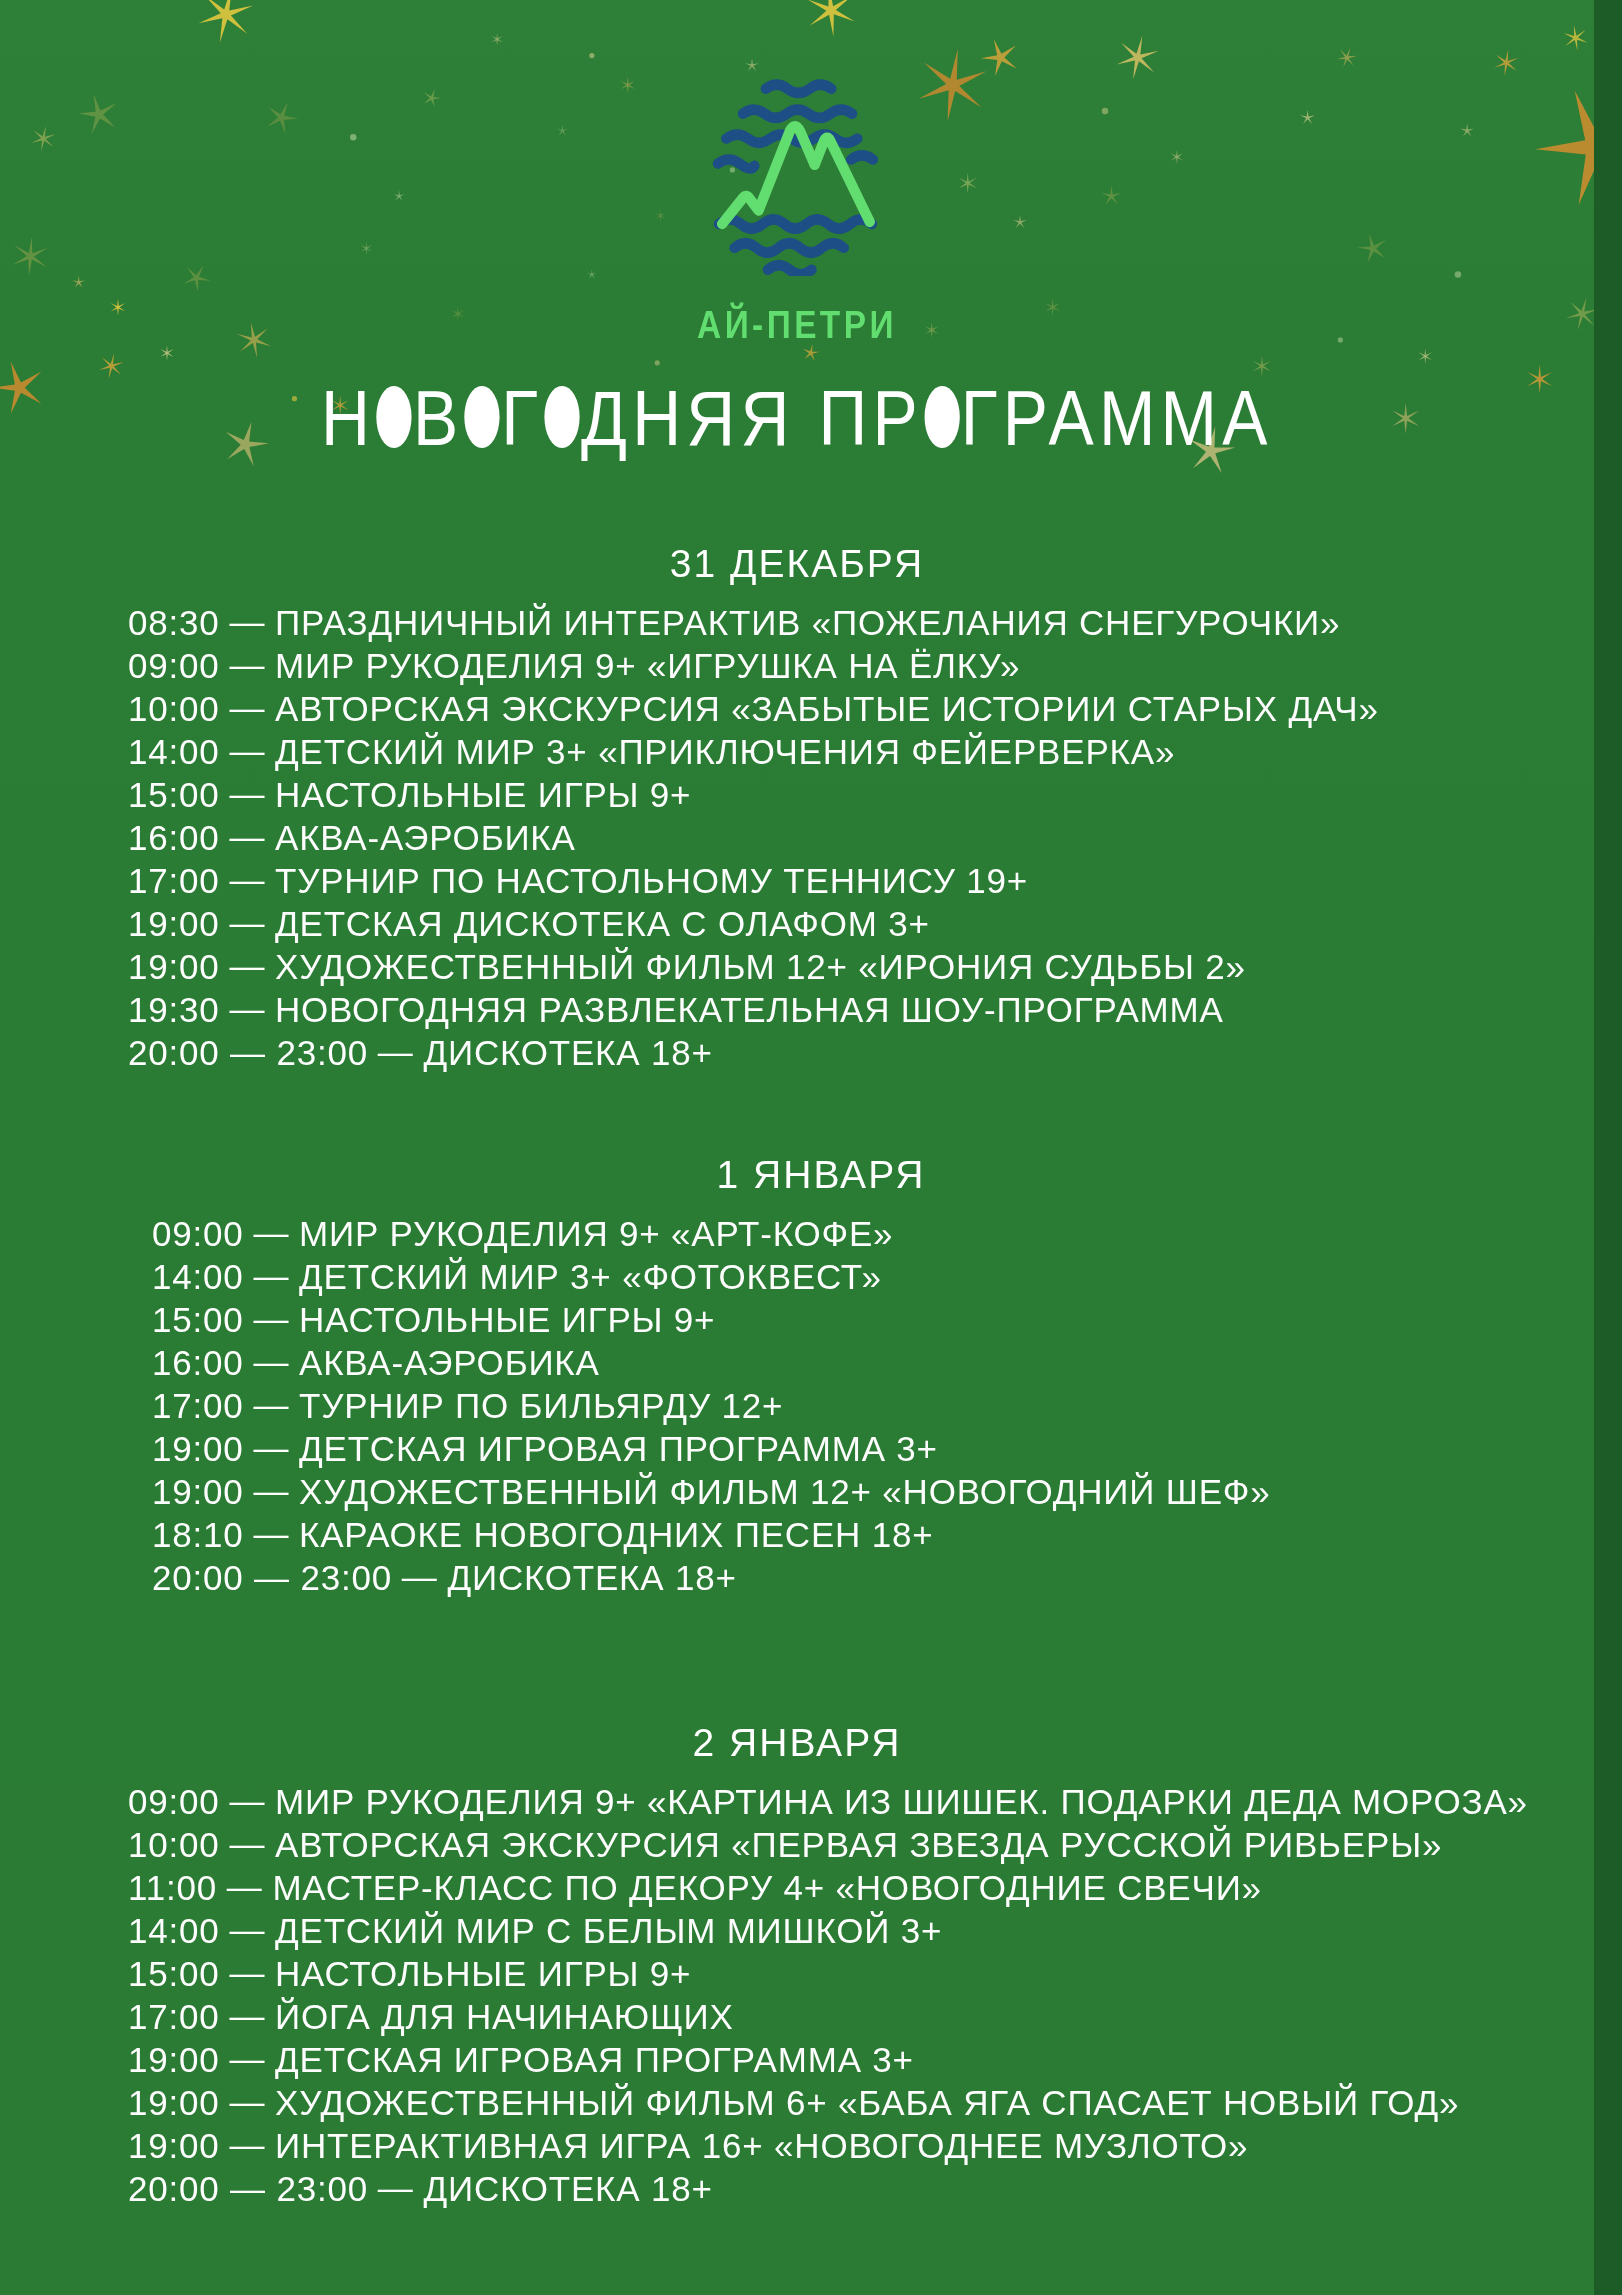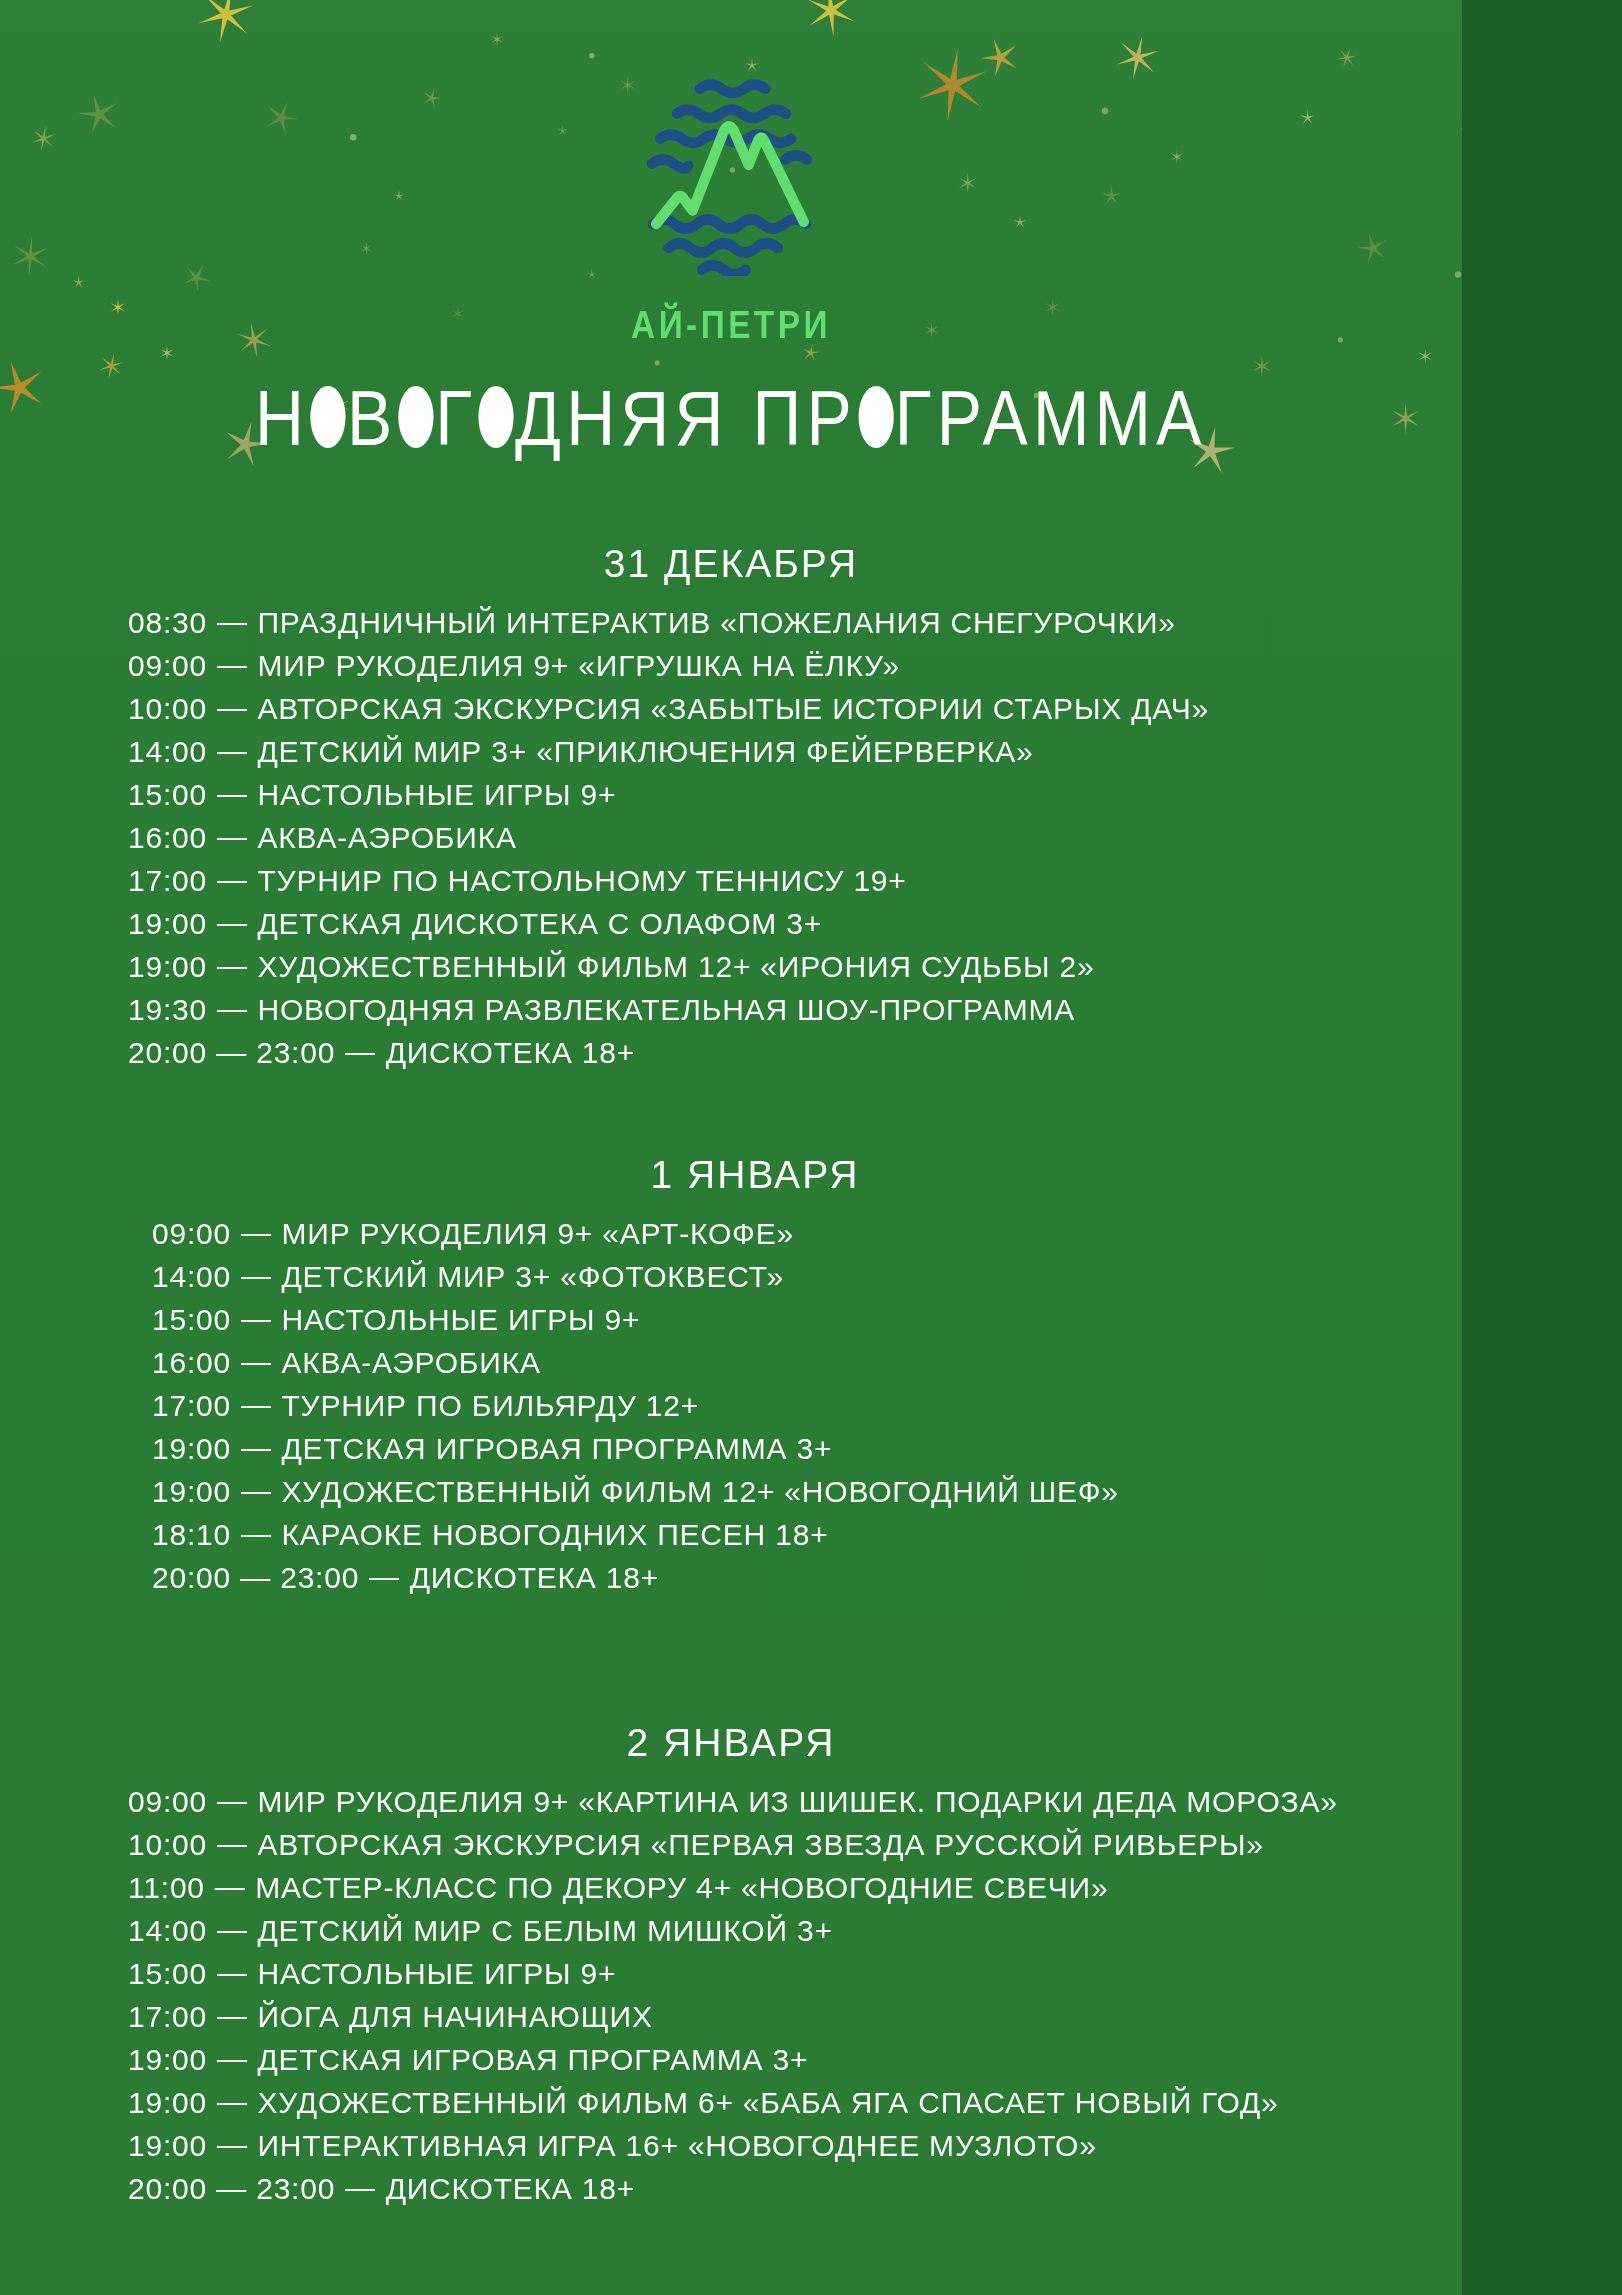--- a/index.html
+++ b/index.html
@@ -1,18 +1,18 @@
 <!DOCTYPE html>
 <html lang="ru" style="font-size:10.5px"><head>
 <meta charset="utf-8">
 <style>
   html,body{margin:0;padding:0;}
   body{font-family:"Liberation Sans", sans-serif; background:#1e5c27;}
   .poster{
-    position:relative; width:1462px; height:2295px; overflow:hidden;
+    position:relative; width:1594px; height:2295px; overflow:hidden;
     background:linear-gradient(180deg,#2e8038 0%,#2b7c34 14%,#2a7b33 55%,#2b7b34 100%);
   }
   .starfield{position:absolute; inset:0; pointer-events:none;}
   
   .logo{position:absolute; left:0; right:0; top:68px; text-align:center;}
   .logo-icon{display:block; margin:0 auto; width:208px; height:208px;}
   .wordmark{
     display:block; margin-top:27.5px; color:#62dd6f; font-size:38px; font-weight:600;
     letter-spacing:3.9px; transform:scaleX(.88); transform-origin:center; white-space:nowrap;
   }
@@ -30,21 +30,21 @@
   
   .day{position:absolute; left:0; width:100%; color:#fdfdfd;}
   .day-31 {top:540px;}
   .day-01 {top:1151px;margin-left:24px;}
   .day-02 {top:1719px;}
   .day h2{
     margin:0 0 14.4px 0; font-size:39px; font-weight:500; letter-spacing:2px;
     text-align:center; line-height:47px; color:#ffffff;
   }
   .rows{padding-left:128px;}
-  .row{line-height:43px; font-size:30px; font-weight:400; letter-spacing:0.8px; white-space:nowrap;}
+  .row{line-height:43px; font-size:35px; font-weight:400; letter-spacing:0.8px; white-space:nowrap;}
   .sep{display:inline-block; margin:0 9.8px; transform:translateY(-1.3px);}
   .etitle{}
 </style>
 </head>
 <body>
 
 <div class="poster">
 
   <svg class="starfield" viewBox="0 0 2482 3511" width="1623" height="2295" aria-hidden="true">
     <defs>

